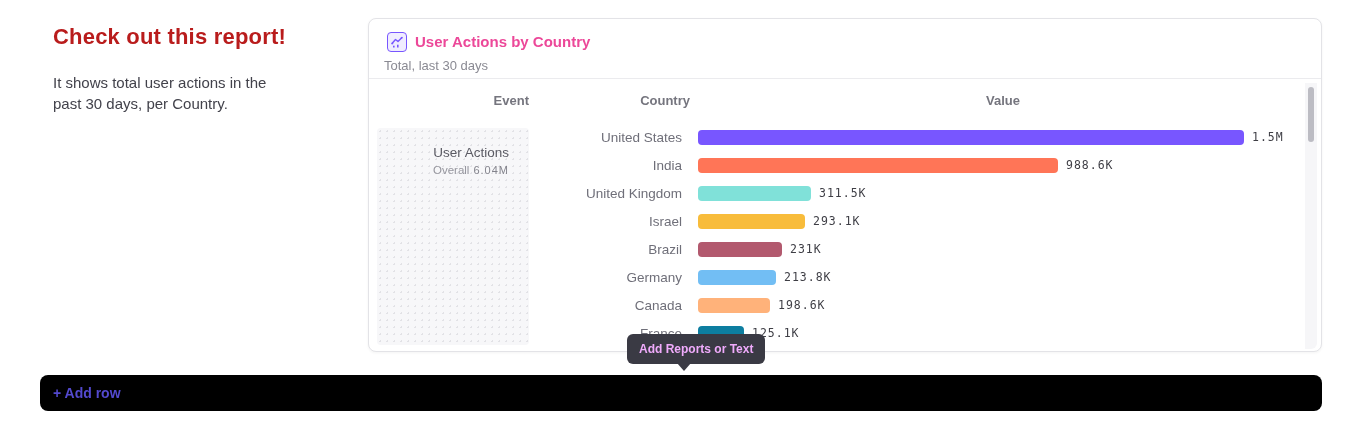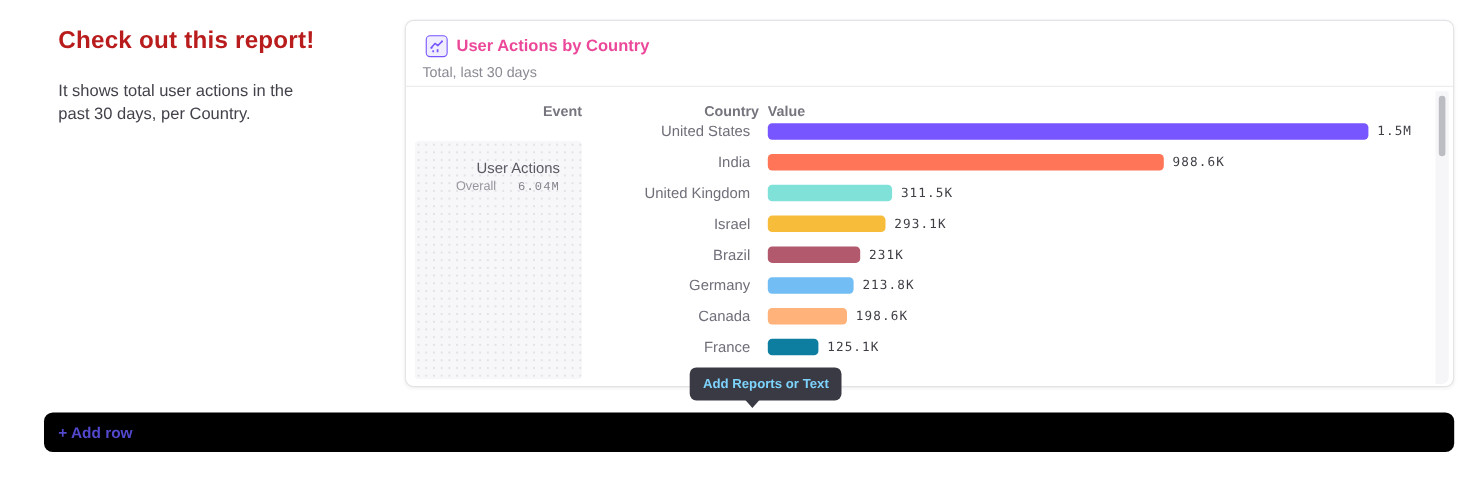--- a/index.html
+++ b/index.html
@@ -50,39 +50,39 @@
   .card-subtitle {
     position: absolute; left: 15px; top: 39px;
     font-size: 13px; color: #8a8a93;
   }
 
   
   .chart { position: absolute; left: 0; top: 60px; right: 0; bottom: 0; overflow: hidden; }
   .col-header { position: absolute; top: 14px; height: 16px; font-size: 13px; font-weight: 600; color: #75757e; }
   .col-event   { left: 0;   width: 160px; text-align: right; }
   .col-country { left: 160px; width: 161px; text-align: right; }
-  .col-value   { left: 329px; width: 610px; text-align: left; }
+  .col-value   { left: 329px; width: 610px; text-align: center; }
 
   .event-cell {
     position: absolute; left: 8px; top: 49px; width: 152px; bottom: 6px;
     background-color: #f7f7f9;
     background-image: radial-gradient(circle, #e2e2e6 1px, transparent 1px);
     background-size: 7px 7px;
     border-radius: 4px;
     padding: 16px 20px 0 0;
     text-align: right;
   }
   .event-name { font-size: 13.5px; color: #5a5a63; line-height: 18px; }
   .event-overall { margin-top: 2px; font-size: 11.5px; color: #95959d; }
   .event-overall .mono {
-    font-family: Liberation Mono, monospace;
-    font-size: 11px; color: #83838c; letter-spacing: 1px; margin-left: 20px;
-  }
-
-  .rows { position: absolute; left: 160px; top: 26px; right: 10px; }
+    font-family: Liberation Sans, sans-serif;
+    font-size: 11px; color: #83838c; letter-spacing: 1px; margin-left: 4px;
+  }
+
+  .rows { position: absolute; left: 160px; top: 44px; right: 10px; }
   .row { height: 28px; display: flex; align-items: center; }
   .row-label {
     width: 169px; padding-right: 16px; flex: none;
     font-size: 13.5px; color: #6f6f79; text-align: right;
     white-space: nowrap;
   }
   .bar {
     height: 15px; border-radius: 4px; flex: none;
   }
   .bar-value {
@@ -100,21 +100,21 @@
   .scroll-thumb {
     position: absolute; top: 4px; left: 3px; width: 6px; height: 55px;
     background: #bcbcc3; border-radius: 3px;
   }
 
   
   .tooltip {
     position: absolute; left: 627px; top: 334px;
     height: 30px; padding: 0 12px;
     background: #3a3a44; border-radius: 6px;
-    color: #7dd3fc; font-size: 12px; font-weight: bold;
+    color: #f0abfc; font-size: 12px; font-weight: bold;
     display: flex; align-items: center;
     white-space: nowrap; z-index: 5;
   }
   .tooltip-arrow {
     position: absolute; left: 677px; top: 363px;
     width: 0; height: 0; z-index: 5;
     border-left: 7px solid transparent;
     border-right: 7px solid transparent;
     border-top: 8px solid #3a3a44;
   }

